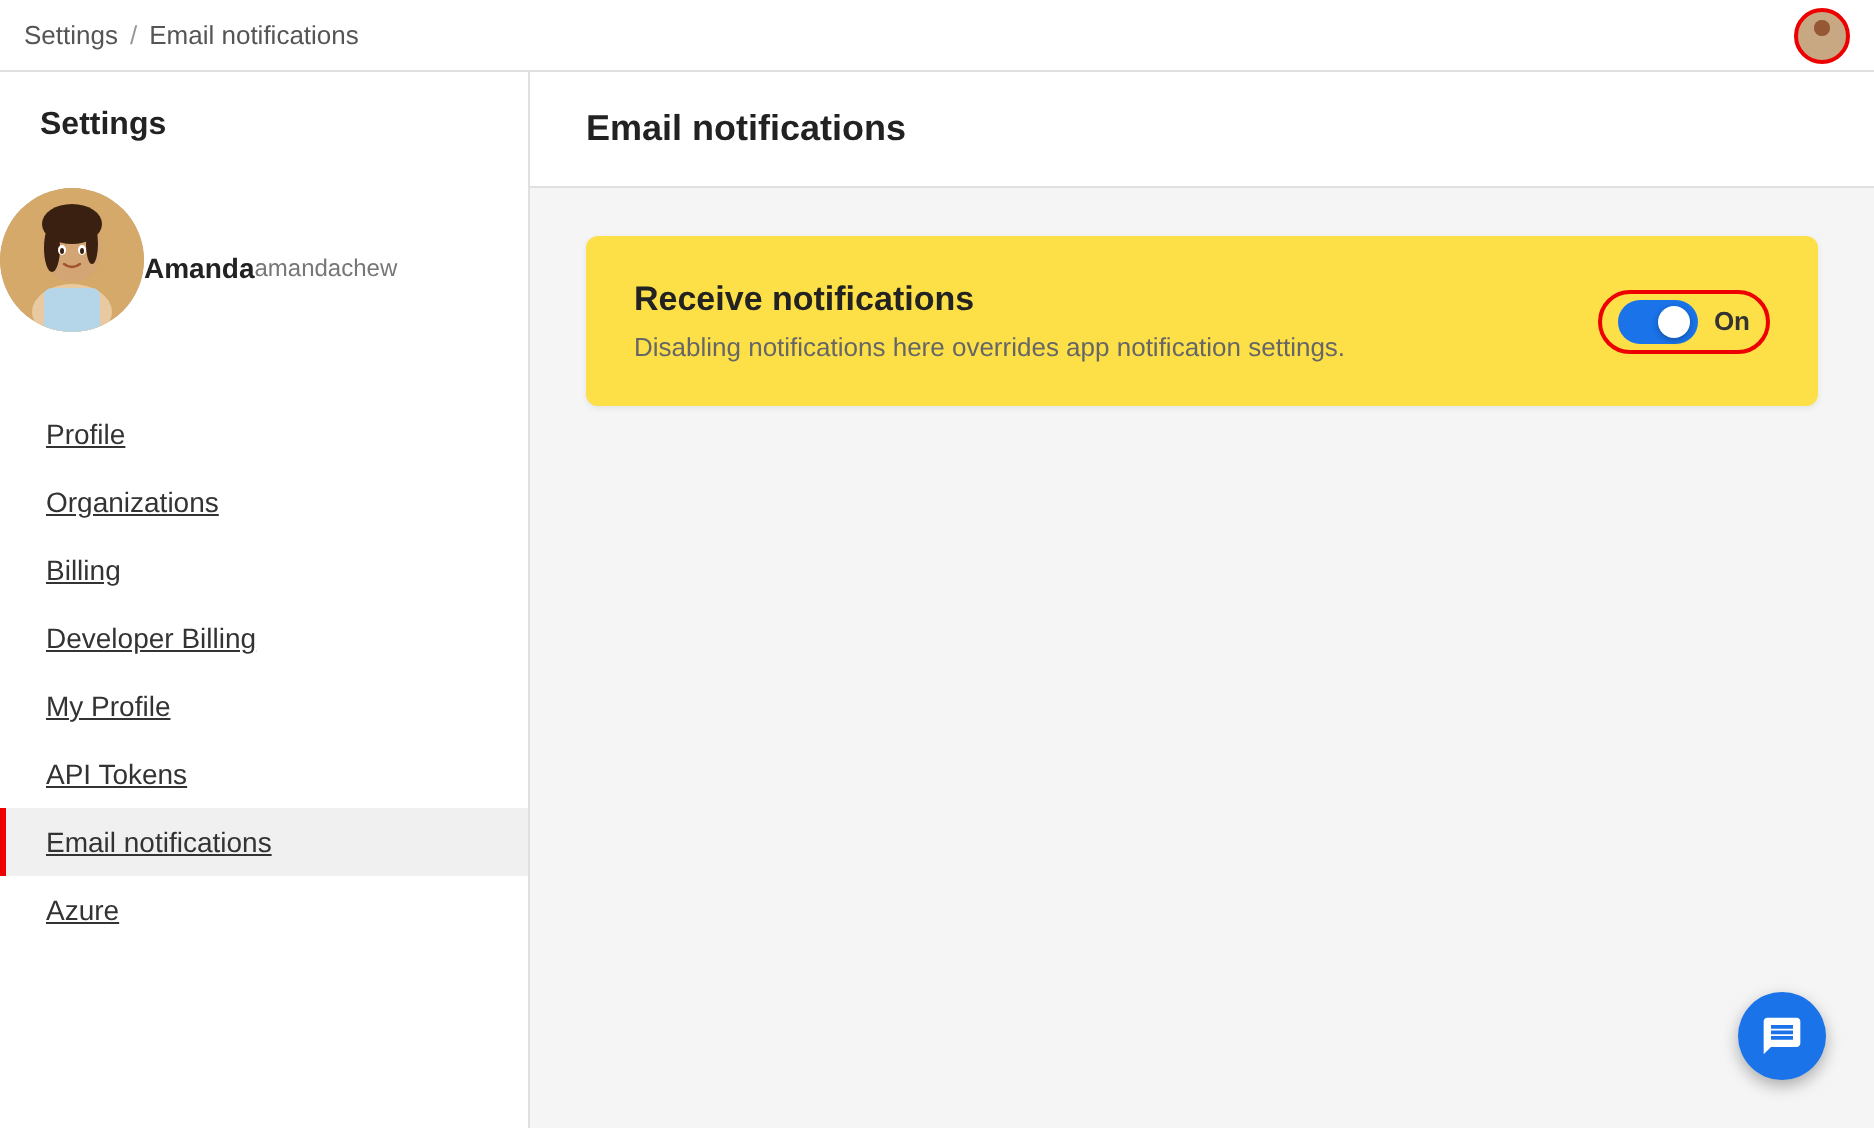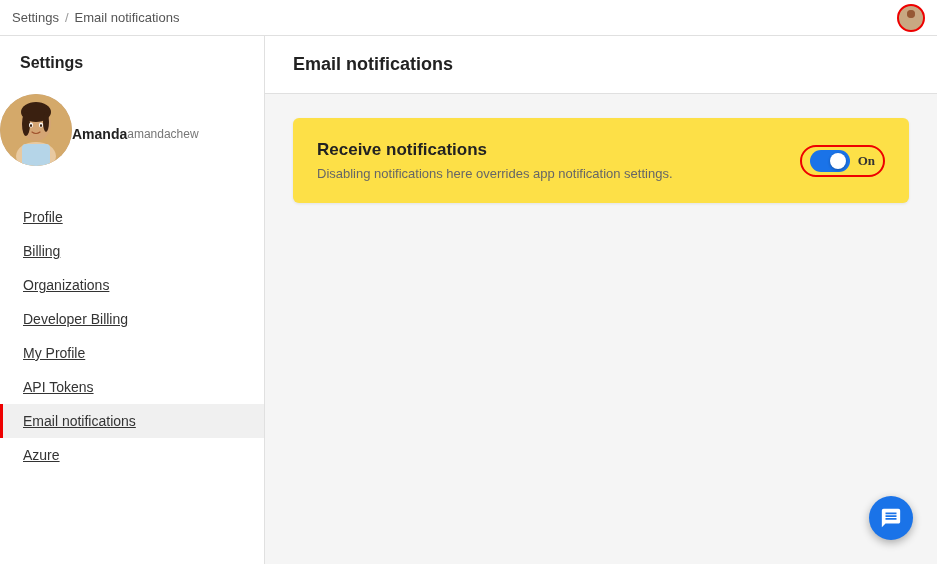--- a/index.html
+++ b/index.html
@@ -155,21 +155,20 @@
       color: #666;
     }
     .toggle-area {
       display: flex;
       align-items: center;
       gap: 8px;
       flex-shrink: 0;
       border: 2px solid #e00;
       border-radius: 20px;
       padding: 3px 8px;
-      font-family: Liberation Serif, serif;
     }
     .toggle-switch {
       position: relative;
       width: 40px;
       height: 22px;
     }
     .toggle-track {
       width: 40px;
       height: 22px;
       background: #1a73e8;
@@ -256,22 +255,22 @@
 
           <path d="M32 38 Q36 41 40 38" stroke="#a0522d" stroke-width="1.2" fill="none" stroke-linecap="round"></path>
         </svg>
       </div>
       <div class="user-name">Amanda</div>
       <div class="user-handle">amandachew</div>
     </div>
 
     <ul class="nav-menu">
     <li class="nav-item">Profile</li>
+        <li class="nav-item">Organizations</li>
         <li class="nav-item">Billing</li>
-        <li class="nav-item">Organizations</li>
         <li class="nav-item">Developer Billing</li>
         <li class="nav-item">My Profile</li>
         <li class="nav-item">API Tokens</li>
         <li class="nav-item active">Email notifications</li>
         <li class="nav-item">Azure</li>
       </ul>
   </aside>
 
   <main class="main">
     <div class="main-header">

